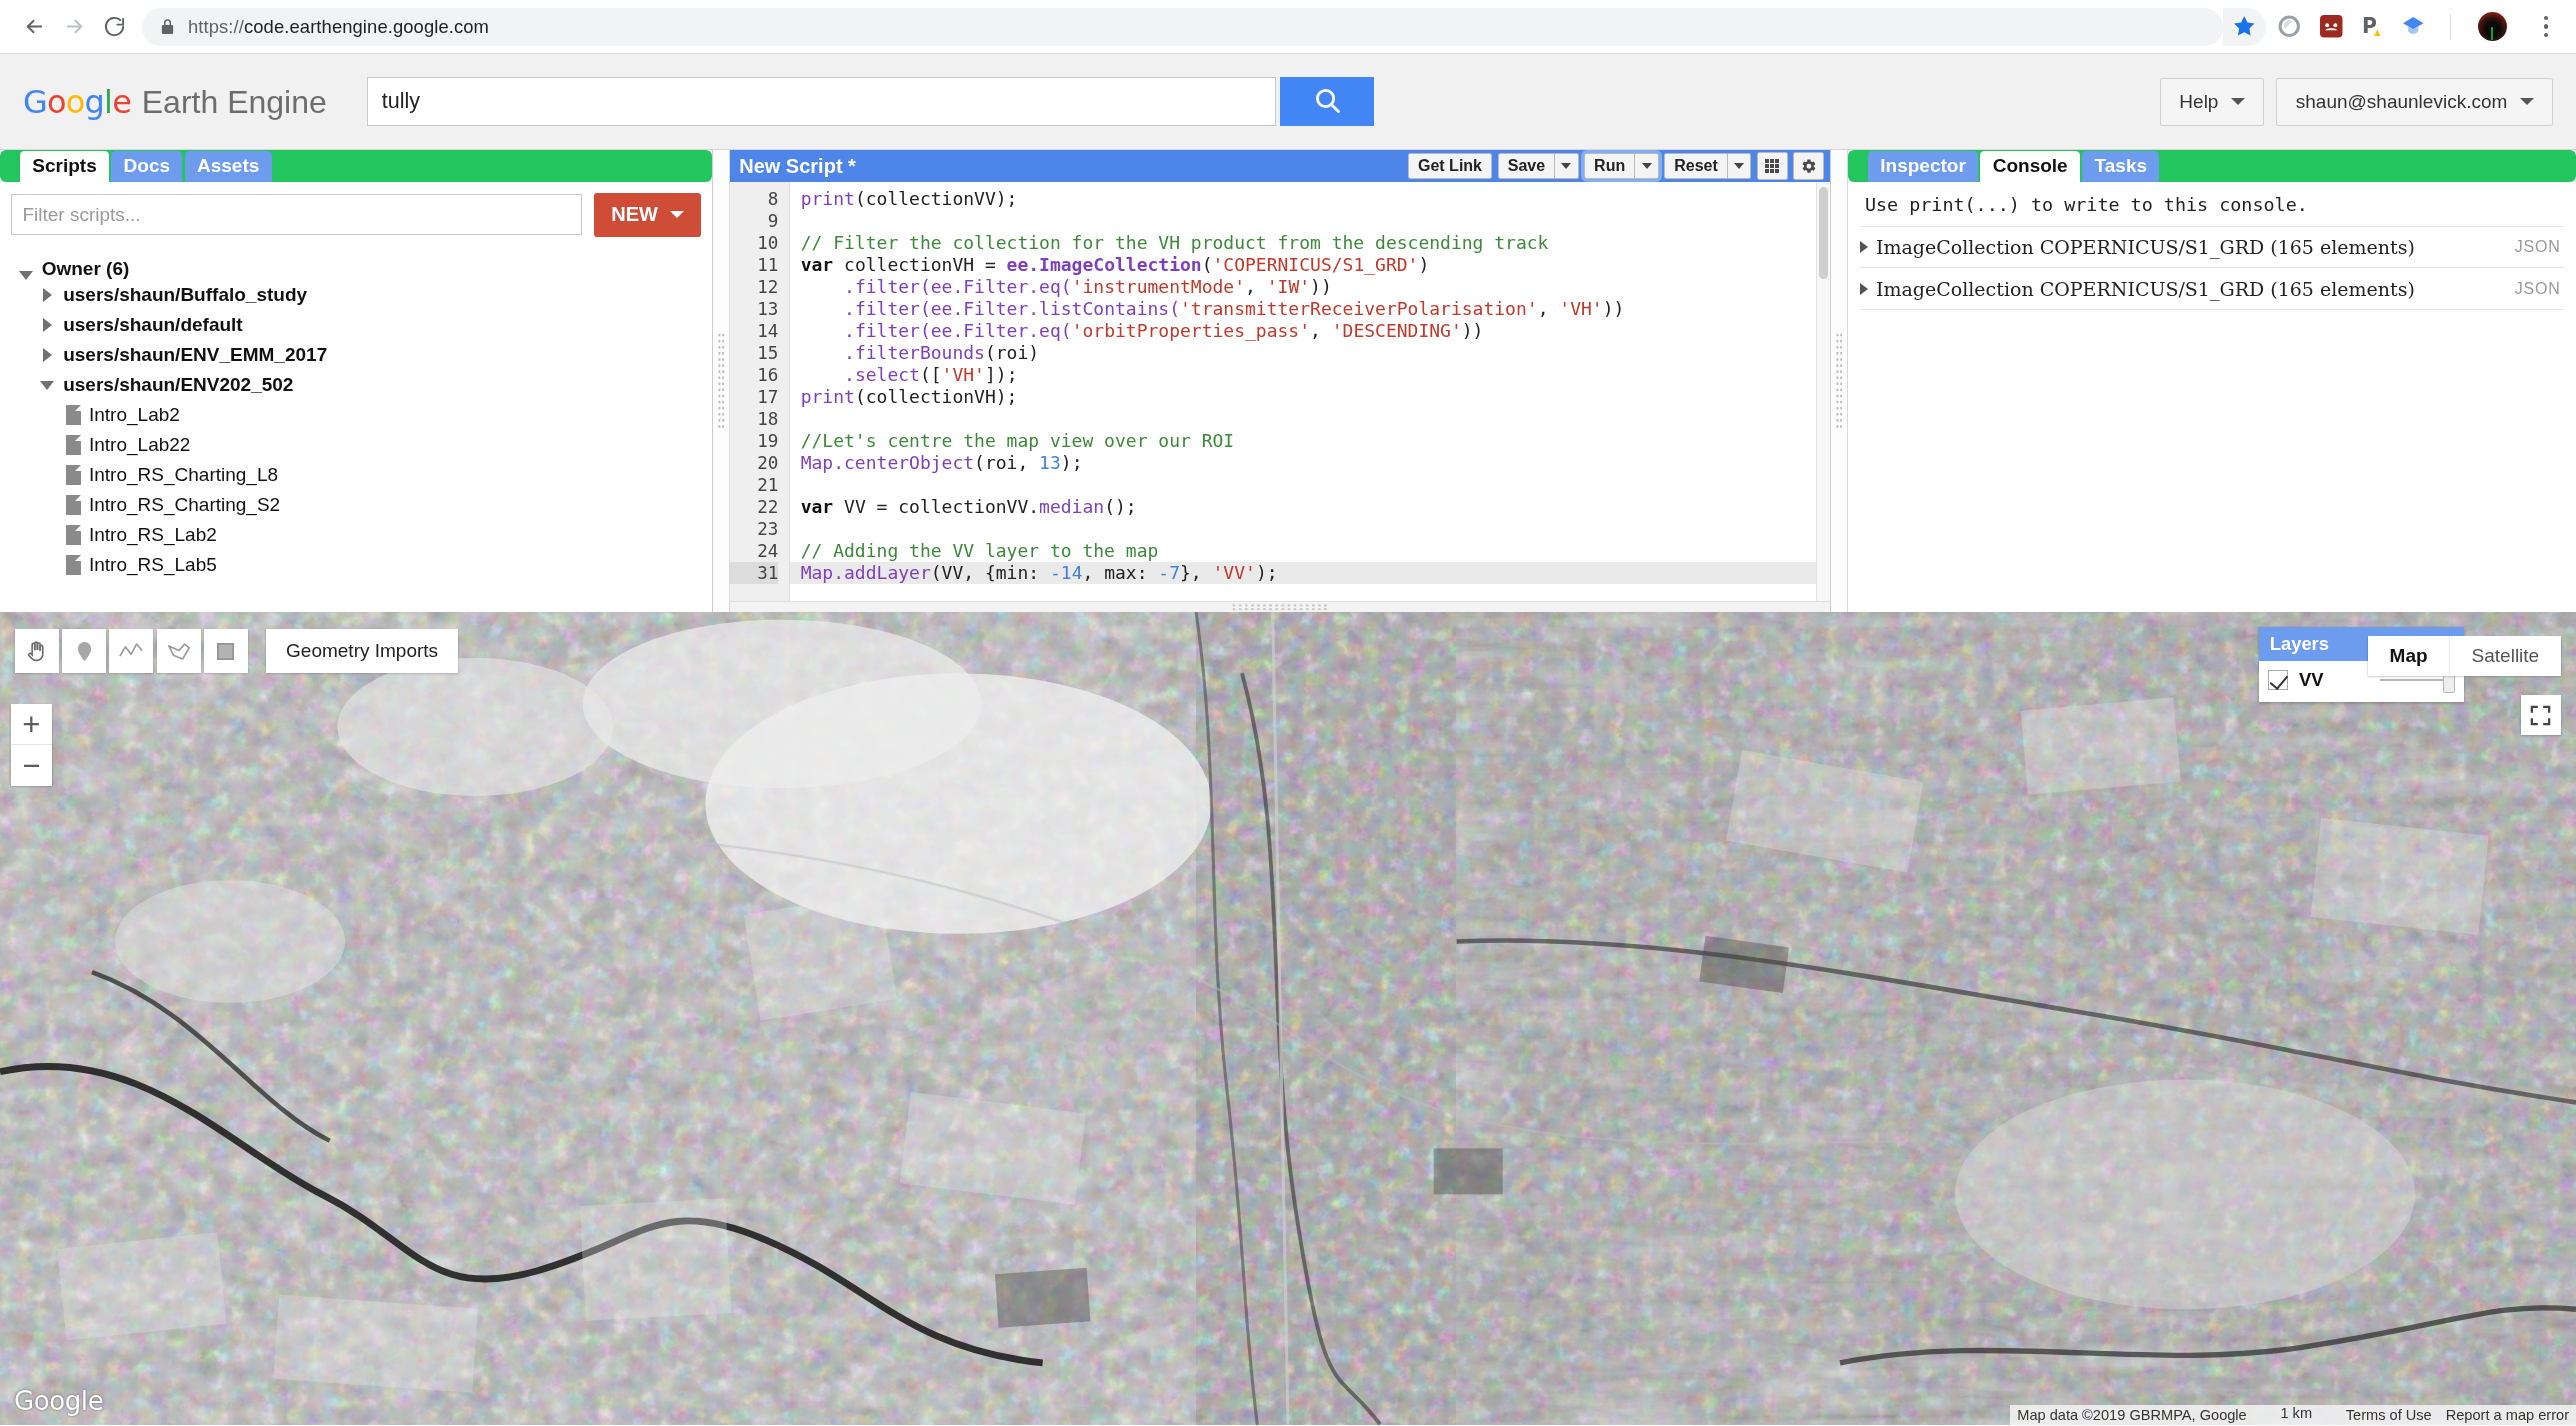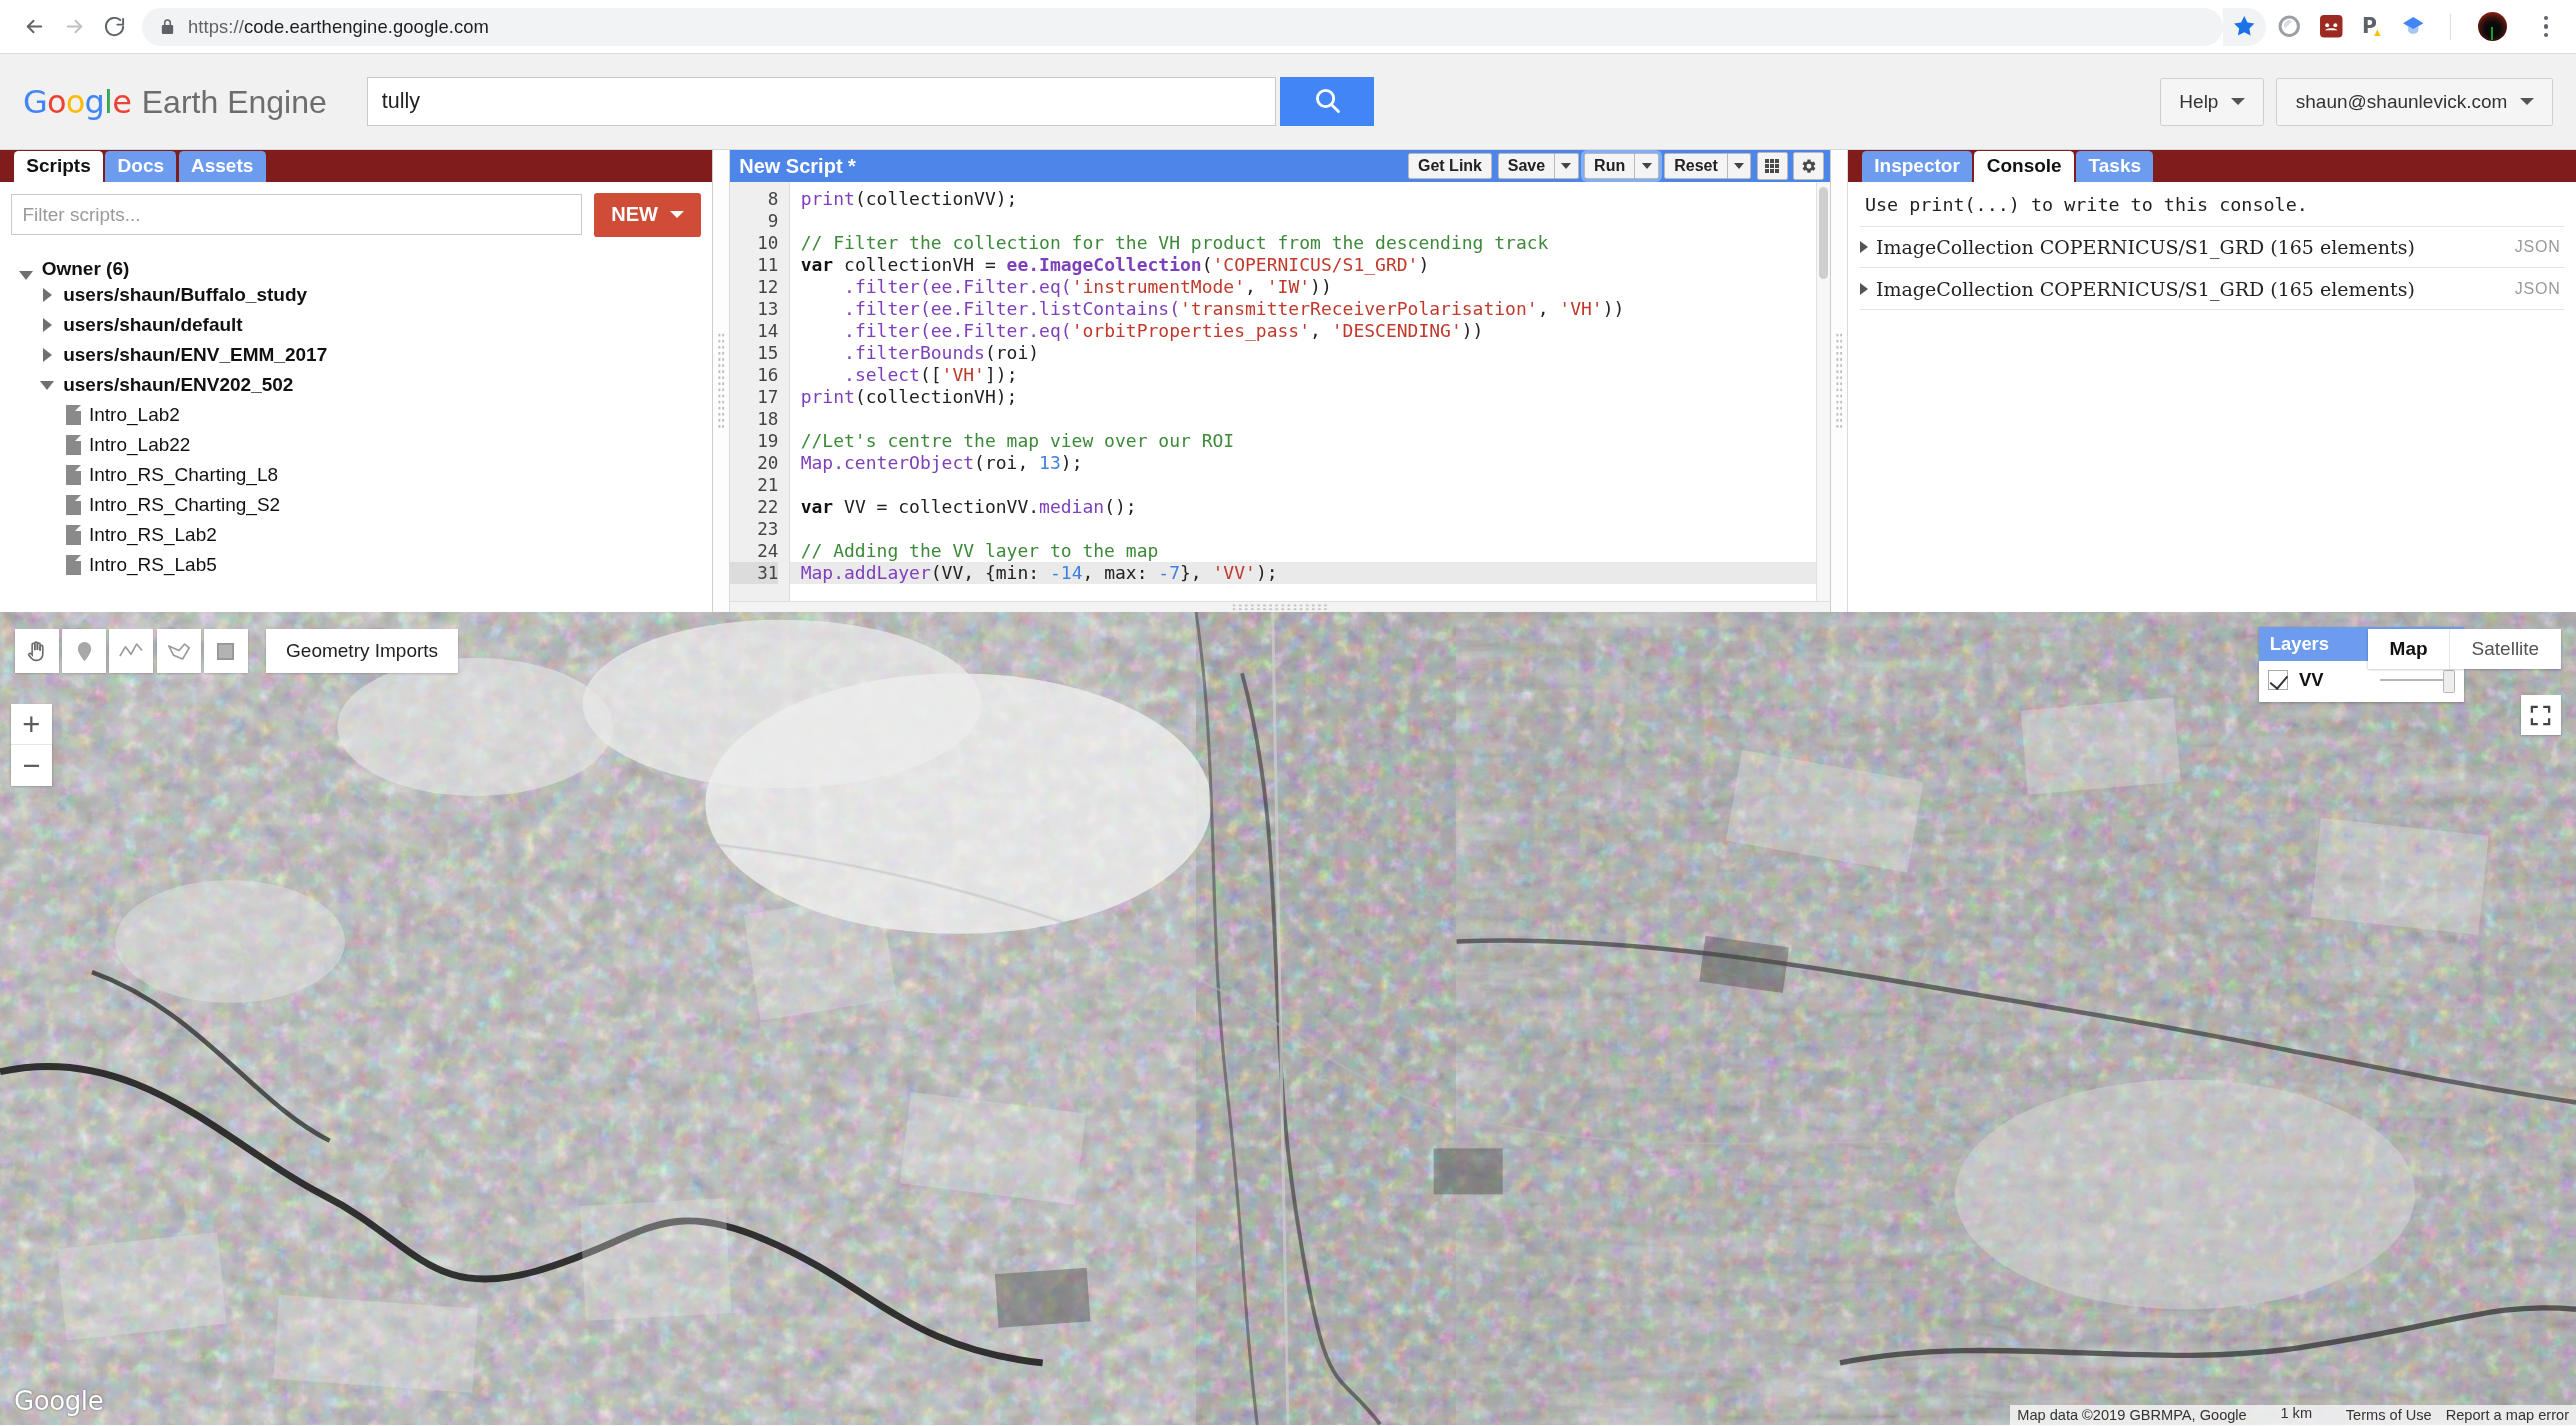--- a/index.html
+++ b/index.html
@@ -86,22 +86,22 @@
   .splitter::after {
     content: ""; position: absolute; left: 50%; top: 50%; transform: translate(-50%,-50%);
     width: 7px; height: 98px;
     background-image: radial-gradient(#bdbdbd 40%, transparent 41%);
     background-size: 3.8px 6.1px;
   }
   .pane-mid   { flex: 1 1 auto; border-right: 0.8px solid #ccc; min-width: 0;}
   .pane-right { width: 728px; }
 
   .tabbar {
-    height: 32px; background: #7f1d1d; display: flex; align-items: flex-end;
-    padding-left: 14px; gap: 2.3px;
+    height: 32px; background: #22c55e; display: flex; align-items: flex-end;
+    padding-left: 20px; gap: 2.3px; border-radius: 6px;
   }
   .tab {
     background: #6d9bee; color: #fff; font-size: 19px; font-weight: bold;
     padding: 3.1px 12.3px 4.6px; border-radius: 4.6px 4.6px 0 0; cursor: pointer;
     line-height: 1.25; font-family: "Liberation Sans", sans-serif;
   }
   .tab.active { background: #fff; color: #111; }
 
   
   .filter-row { display: flex; padding: 10.7px 10.7px 7.7px; gap: 12.3px; align-items: center; }
@@ -249,21 +249,21 @@
   }
   .layer-check::after {
     content: ""; position: absolute; left: 4.6px; top: 0.8px; width: 8.4px; height: 14.6px;
     border: solid #333; border-width: 0 2.3px 2.3px 0; transform: rotate(40deg);
   }
   .layer-name { font-size: 18.4px; color: #111; font-weight: bold; }
   .opacity-slider { margin-left: auto; position: relative; width: 75px; height: 20px; cursor: pointer;}
   .opacity-slider .track { position: absolute; left: 0; top: 9.2px; width: 67px; height: 1.5px; background: #b5b5b5;}
   .opacity-slider .knob { position: absolute; right: 0; top: 0; width: 12.3px; height: 23px; background: #eee; border: 0.8px solid #b5b5b5; border-radius: 1.5px;}
   .maptype {
-    position: absolute; right: 15.3px; top: 17px; display: flex; background: #fff;
+    position: absolute; right: 15.3px; top: 24px; display: flex; background: #fff;
     box-shadow: 0 0.8px 2.3px rgba(0,0,0,.3);
   }
   .maptype div {
     padding: 9.2px 21.5px; font-size: 19px; color: #545454; cursor: pointer;
   }
   .maptype div.active { color: #111; font-weight: bold; }
   .maptype div + div { border-left: 0.8px solid #e8e8e8; }
   .fullscreen-btn {
     position: absolute; right: 15.3px; top: 83px; width: 40px; height: 40px; background: #fff;
     display: flex; align-items: center; justify-content: center; box-shadow: 0 0.8px 2.3px rgba(0,0,0,.3); cursor: pointer;

